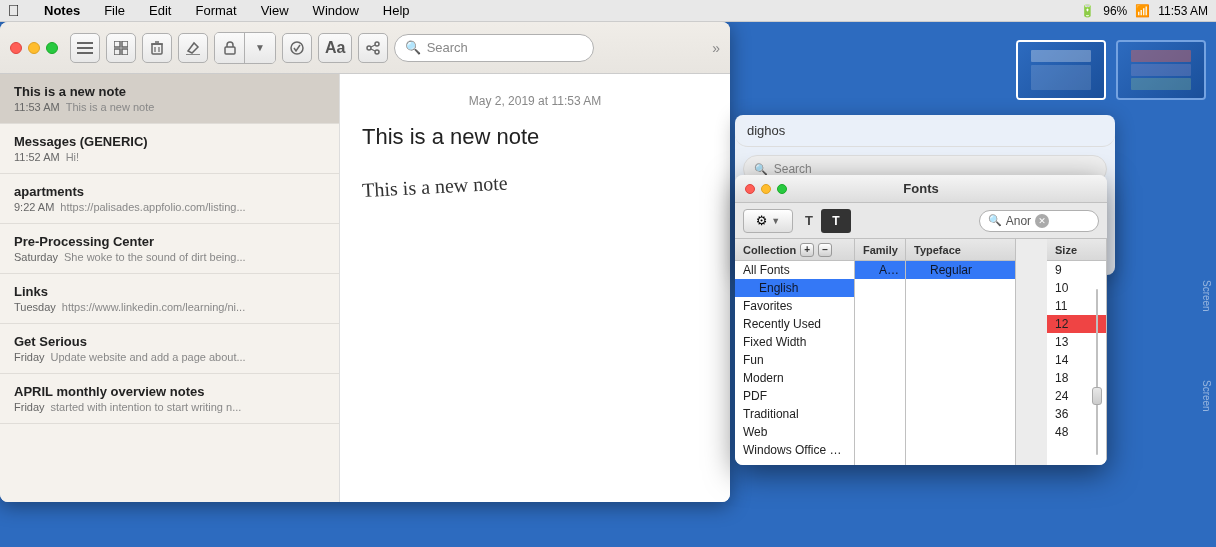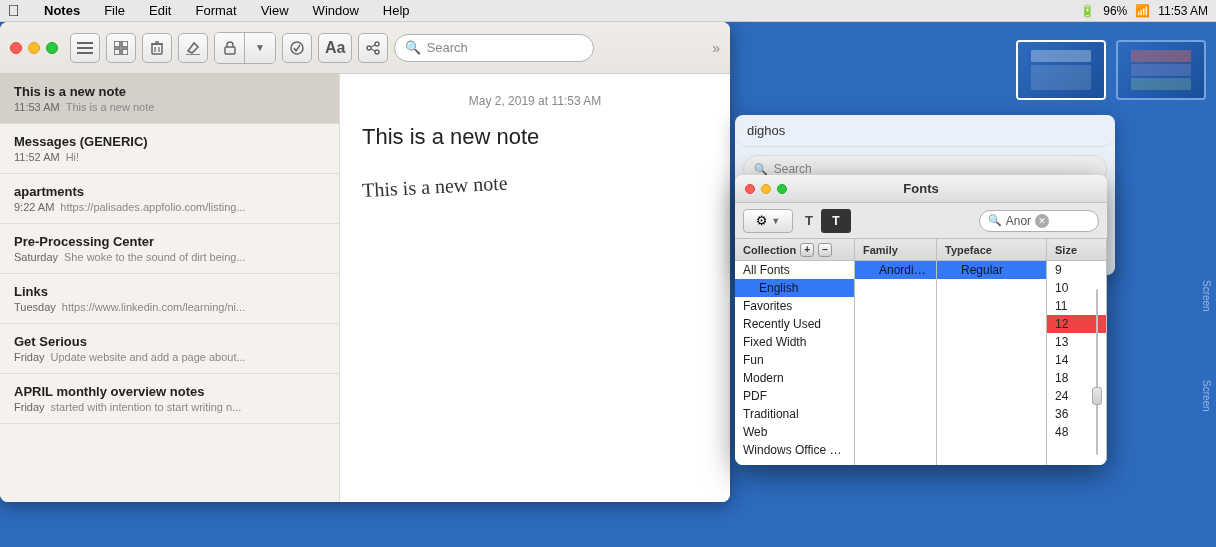--- a/index.html
+++ b/index.html
@@ -371,21 +371,21 @@
     }
     .fonts-col {
       display: flex;
       flex-direction: column;
       border-right: 1px solid #c0c0c0;
       overflow: hidden;
     }
     .fonts-col-collection { width: 120px; }
     .fonts-col-family { flex: 1; }
     .fonts-col-typeface { width: 110px; }
-    .fonts-col-size { width: 60px; }
+    .fonts-col-size { width: 60px; margin-left: 31px; }
 
     .fonts-col-list {
       overflow-y: auto;
       flex: 1;
       background: #fff;
     }
     .fonts-list-item {
       padding: 2px 8px;
       font-size: 12px;
       color: #222;

